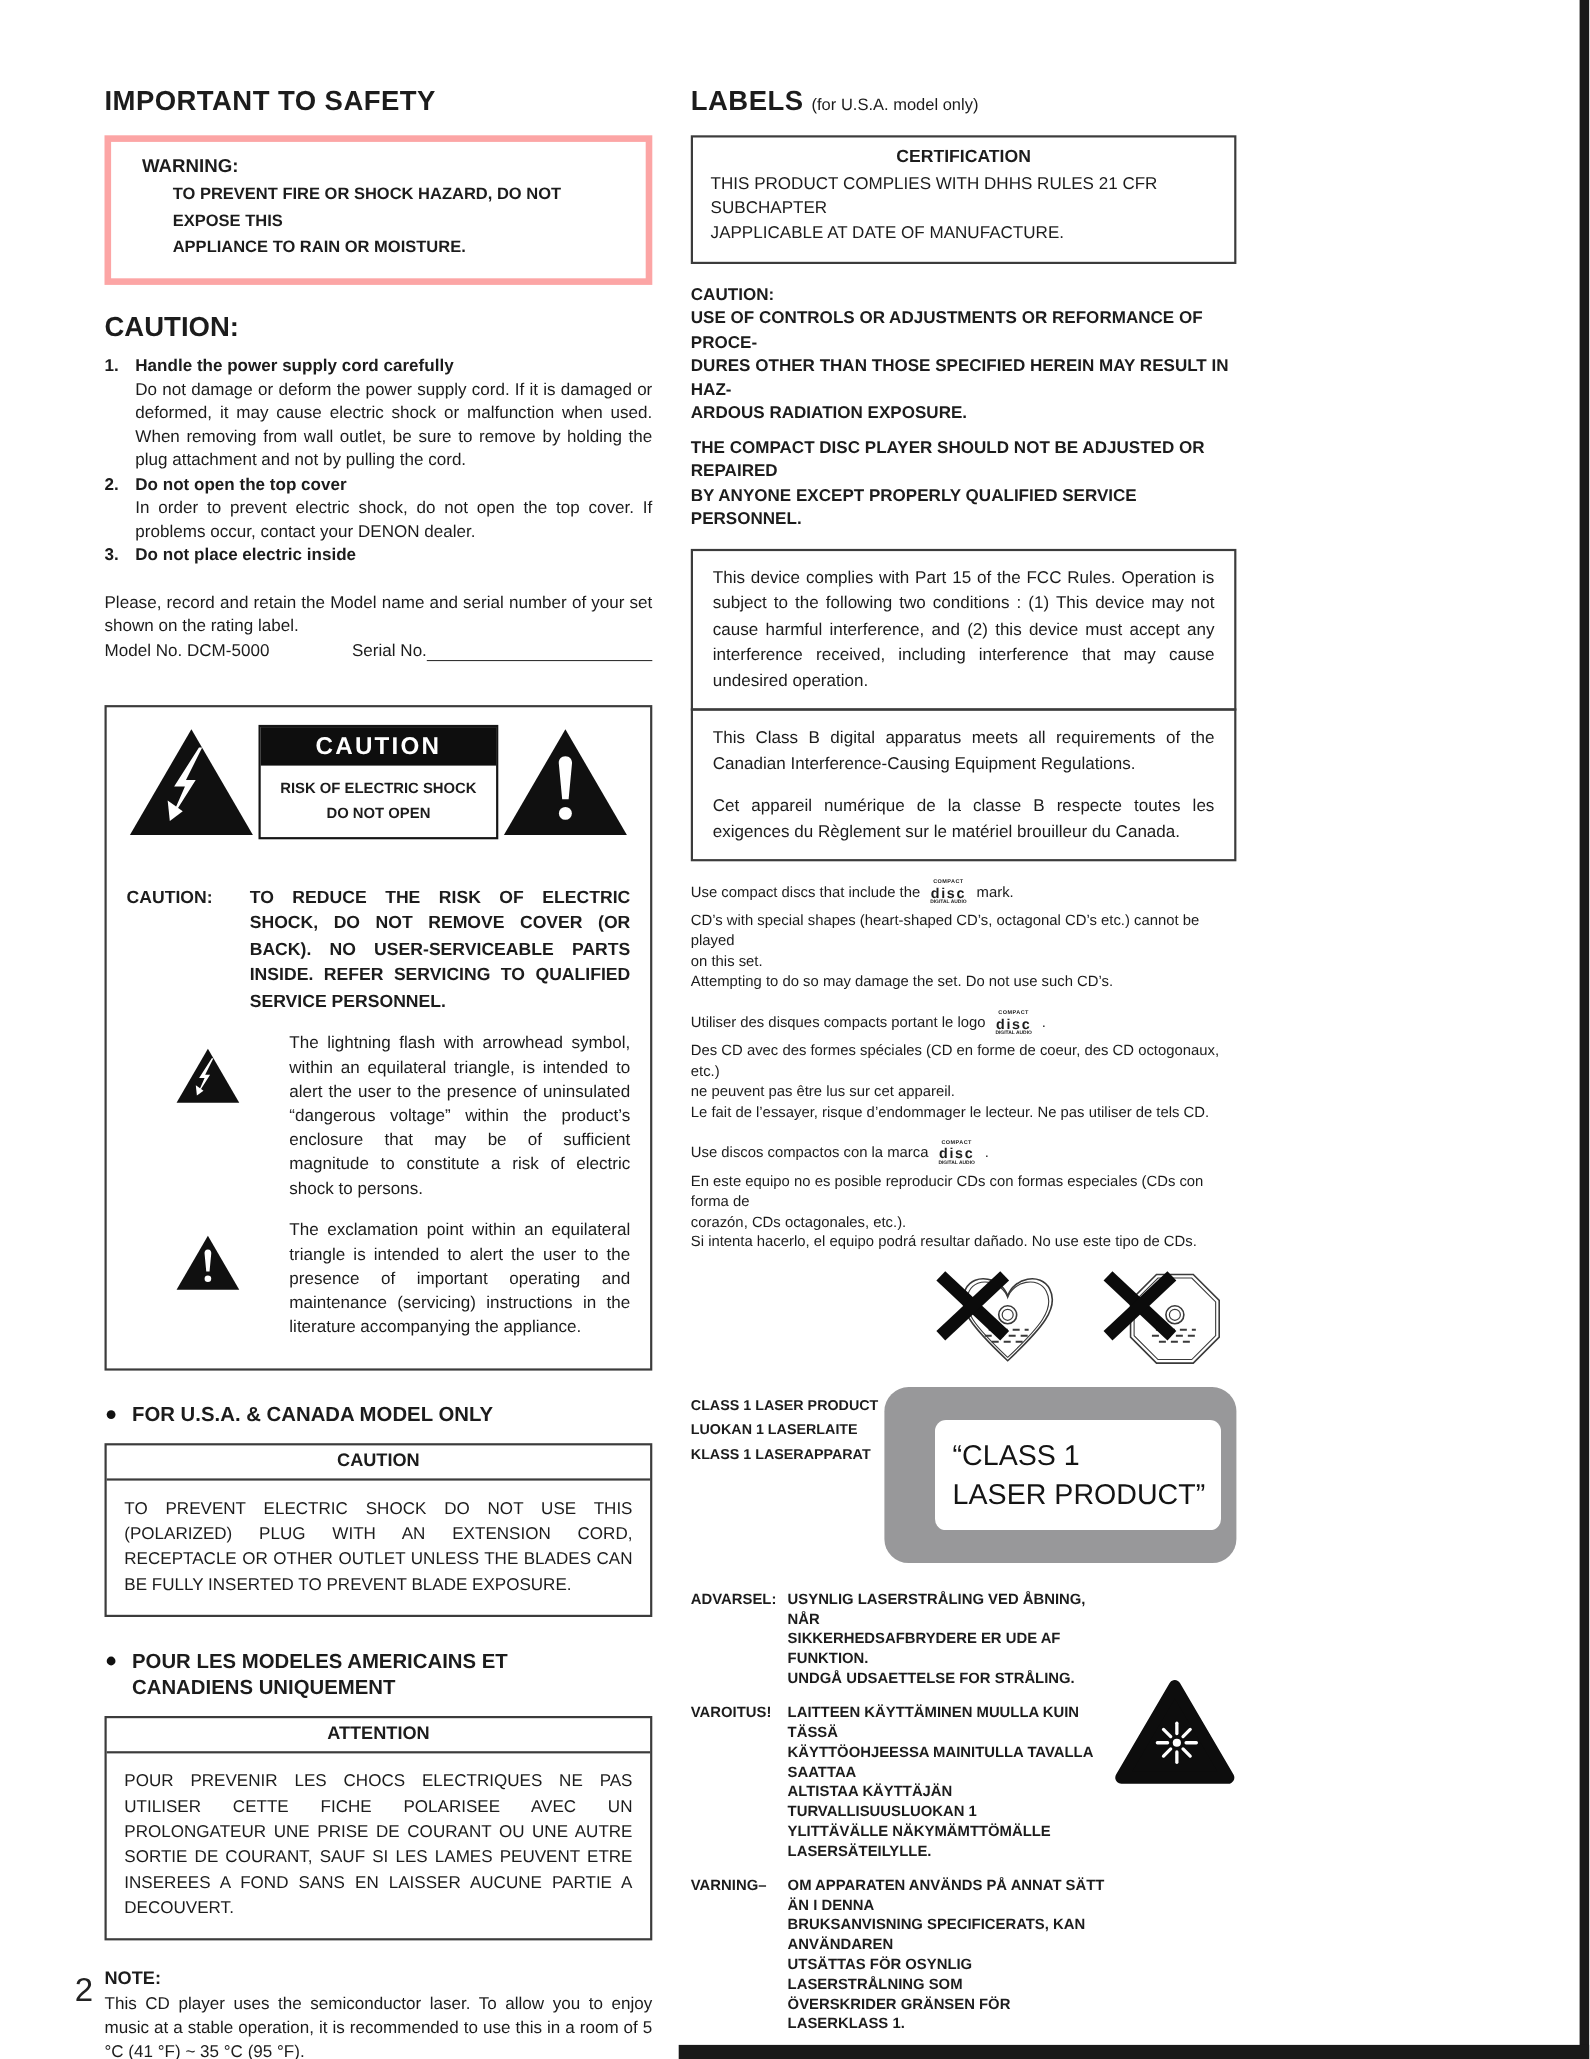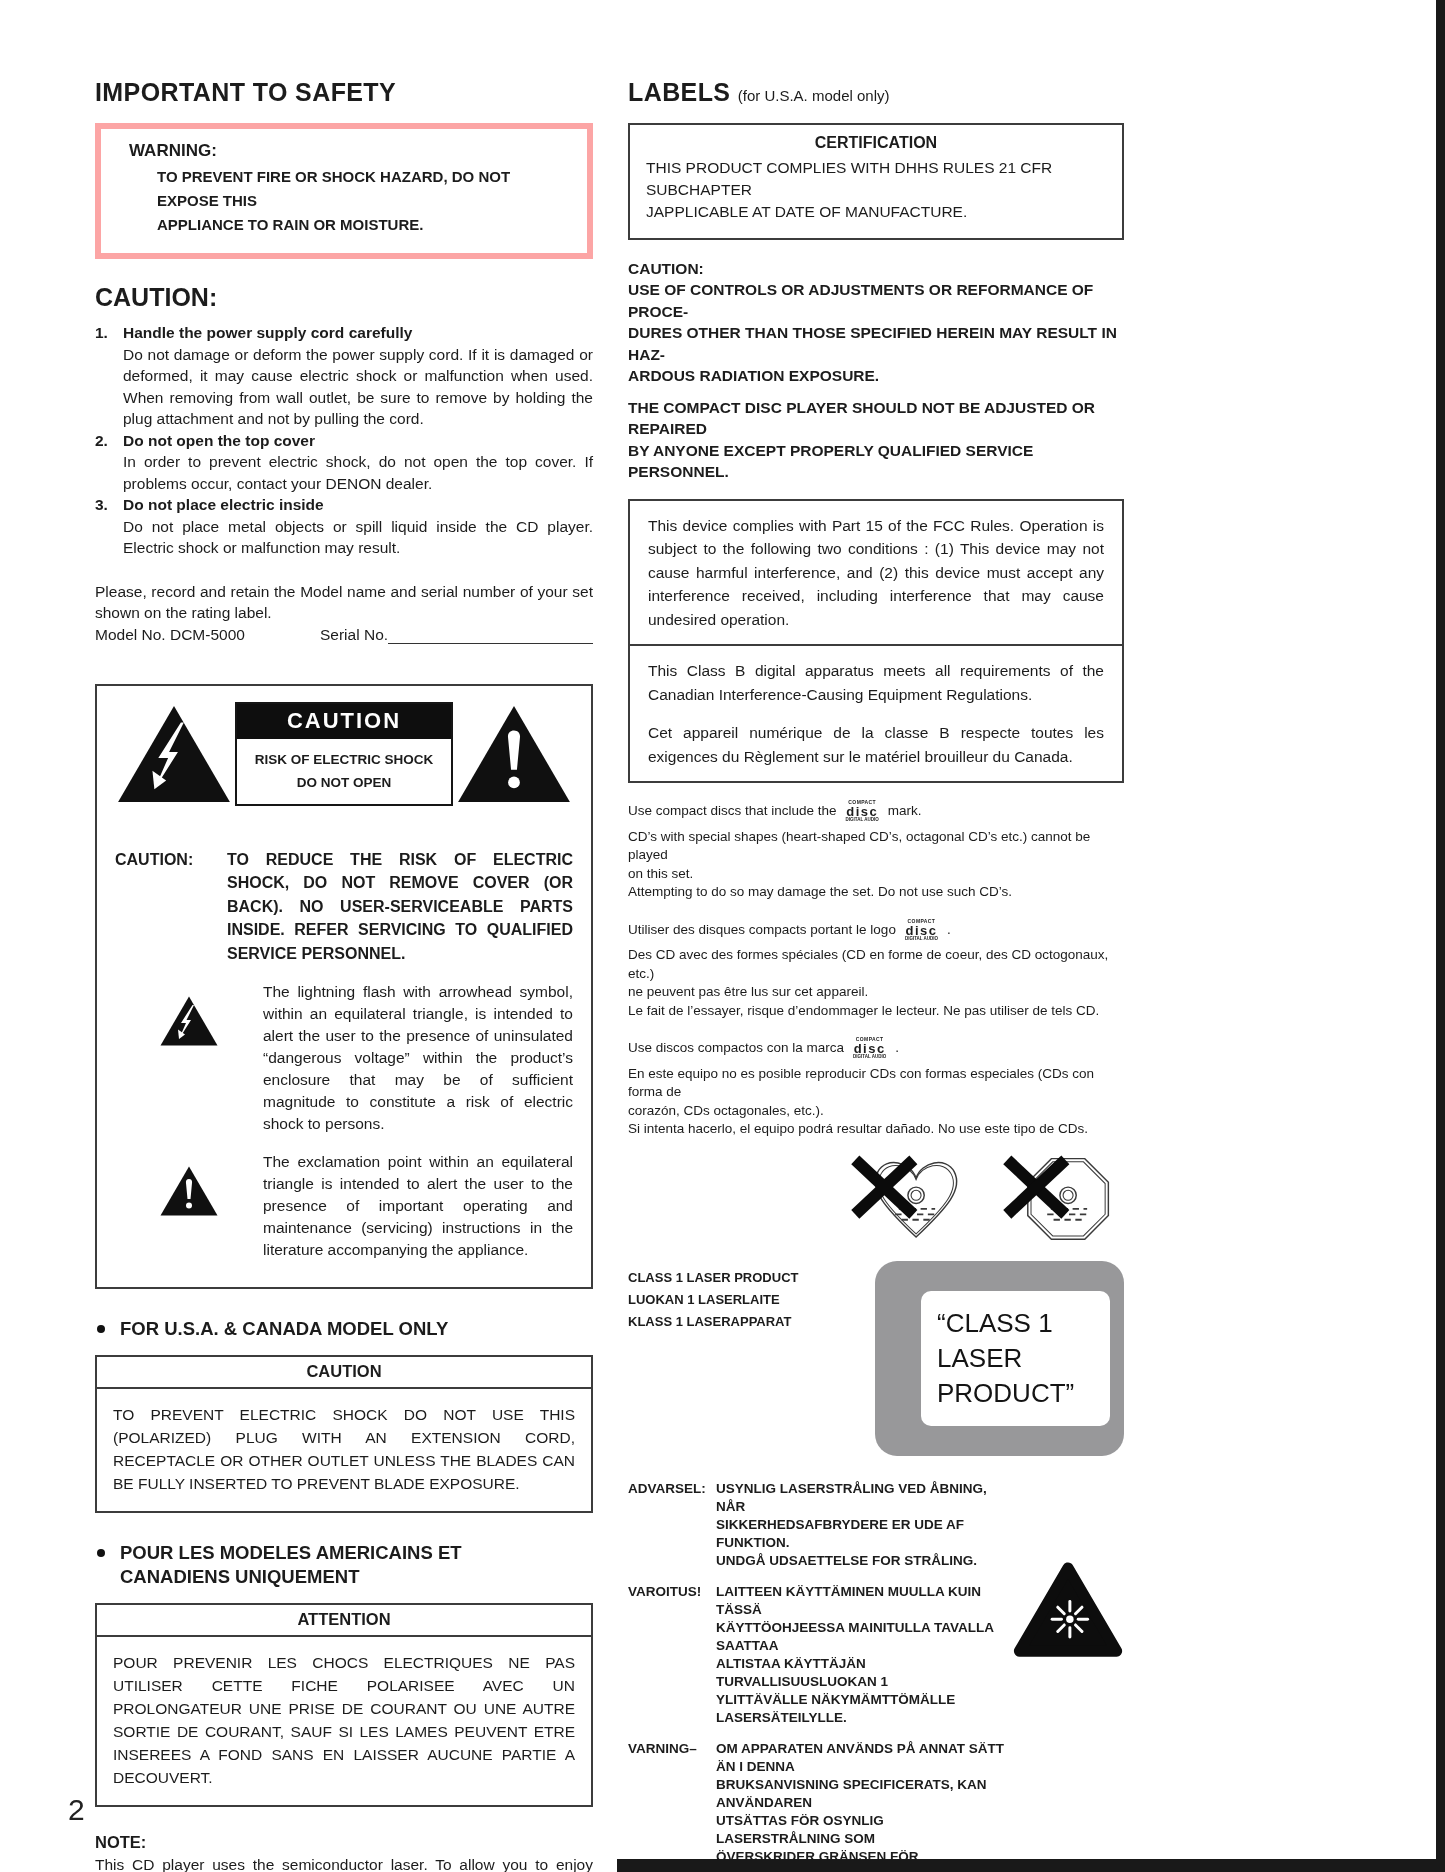--- a/index.html
+++ b/index.html
@@ -78,21 +78,21 @@
   .dl-top{display:block;font-size:5px;font-weight:700;letter-spacing:.4px;}
   .dl-mid{display:block;font-size:13px;font-weight:900;letter-spacing:1.5px;}
   .dl-bot{display:block;font-size:4.5px;font-weight:700;}
   .disc-body{white-space:pre-line;}
 
   .cd-row{display:flex;justify-content:flex-end;gap:34px;margin-top:10px;padding-right:6px;}
   .cd{width:118px;height:98px;}
 
   .class1-row{display:flex;margin-top:14px;}
   .class1-lines{flex:1;font-weight:700;font-size:13px;line-height:22px;white-space:pre-line;padding-top:6px;}
-  .laser-label{width:249px;flex:none;background:#98989a;border-radius:22px;
+  .laser-label{width:320px;flex:none;background:#98989a;border-radius:22px;
                padding:30px 14px 30px 46px;box-sizing:border-box;}
   .laser-inner{background:#fff;border-radius:10px;padding:15px 8px 15px 16px;
                font-size:26px;line-height:35px;white-space:pre-line;color:#141414;}
 
   .warnings{position:relative;margin-top:24px;padding-right:120px;}
   .warn-row{display:flex;font-size:13.5px;font-weight:700;line-height:18px;margin-bottom:13px;}
   .warn-label{width:88px;flex:none;}
   .warn-body{flex:1;white-space:pre-line;}
   .laser-tri{position:absolute;right:0;top:80px;width:112px;height:100px;}
 
@@ -128,21 +128,20 @@
       <span class="num">2.</span>
       <div class="citem-body">
         <div class="citem-title">Do not open the top cover</div>
         <div class="citem-text">In order to prevent electric shock, do not open the top cover. If problems occur, contact your DENON dealer.</div>
       </div>
     </div>
     <div class="citem">
       <span class="num">3.</span>
       <div class="citem-body">
         <div class="citem-title">Do not place electric inside</div>
-        <div class="citem-text">Do not place metal objects or spill liquid inside the CD player. Electric shock or malfunction may result.</div>
       </div>
     </div>
 
     <div class="record">Please, record and retain the Model name and serial number of your set shown on the rating label.</div>
     <div class="model-row">
       <span class="model-label">Model No. DCM-5000</span>
       <span>Serial No.</span>
       <span class="serial-line"></span>
     </div>
 

